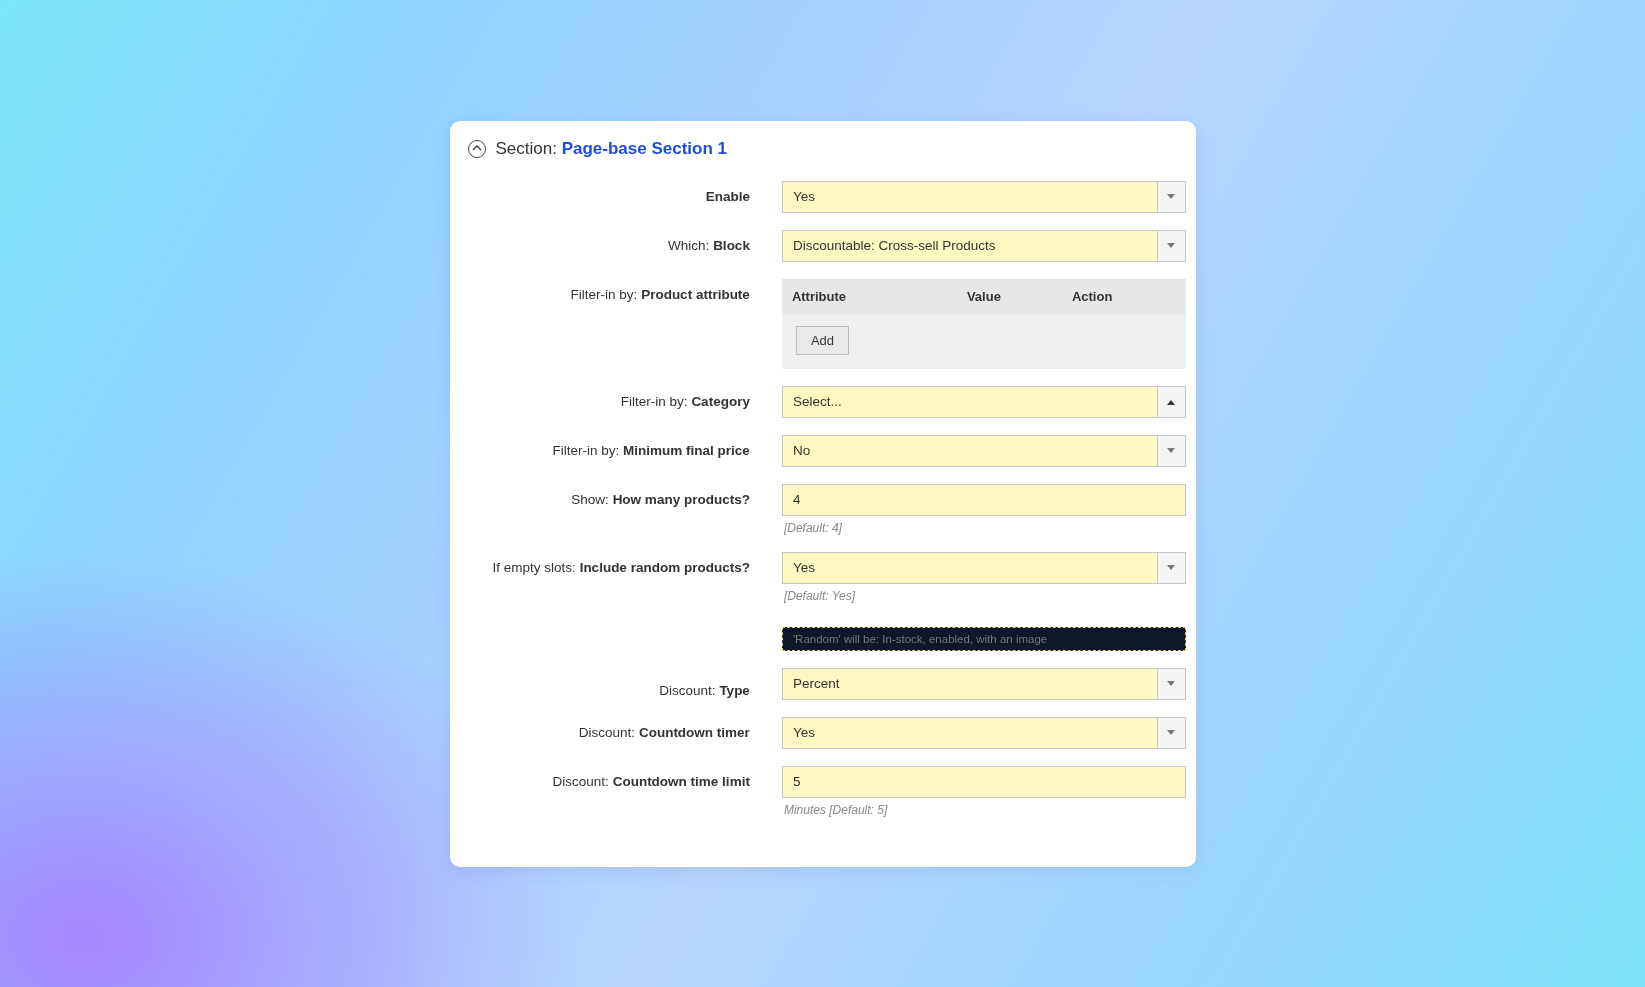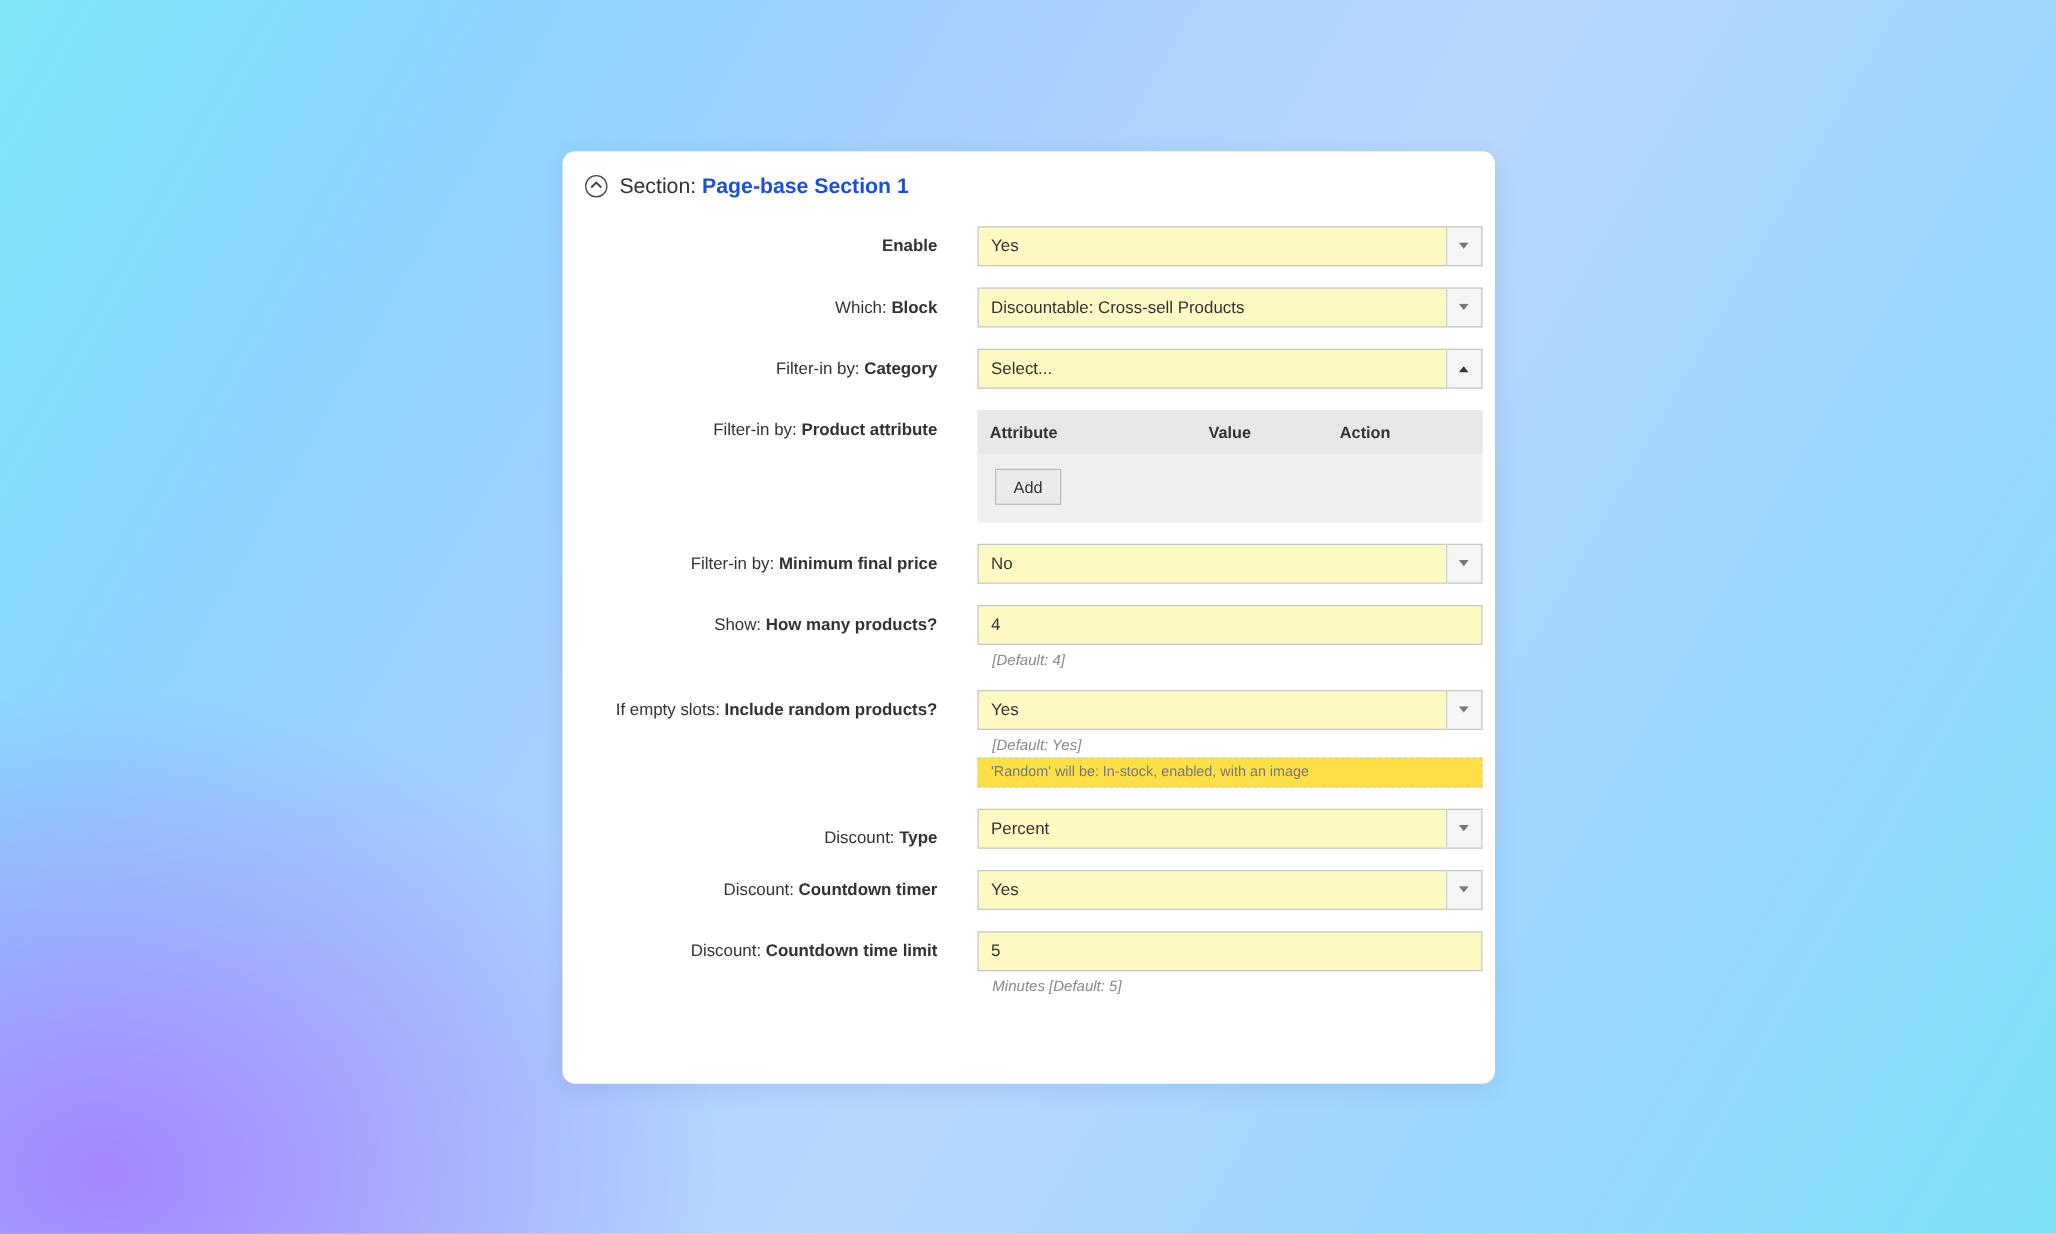--- a/index.html
+++ b/index.html
@@ -99,29 +99,28 @@
     justify-content: center;
     cursor: pointer;
   }
   .select-btn svg { display:block; }
   .helper {
     font-size: 12px;
     color: #888;
     font-style: italic;
     margin-top: 5px;
     padding-left: 2px;
-    margin-left: 10px;
   }
   .note-box {
     border: 1px dashed #e6d36b;
-    background: #fde047;
+    background: #0f172a;
     font-size: 11.5px;
     color: #777;
     padding: 5px 10px;
-    margin-top: 3px;
+    margin-top: 24px;
     font-style: normal;
   }
   
   .attr-table {
     background: #efefef;
     width: 100%;
     border-radius: 0;
   }
   .attr-head {
     display: flex;
@@ -203,56 +202,56 @@
                 <path d="M0 0 L4 5 L8 0 Z" fill="#777"></path>
               </svg>
           </div>
         </div>
       </div>
     </div>
 
     <div class="form-row">
       <div class="label-col">
         <span class="prefix">Filter-in by:</span>
-        <span class="strong">Category</span>
-      </div>
-      <div class="field-col">
-        <div class="select-wrap">
-          <div class="select-input">Select...</div>
-          <div class="select-btn">
-            <svg width="8" height="6" viewBox="0 0 8 6">
-                <path d="M0 6 L4 1 L8 6 Z" fill="#333"></path>
-              </svg>
-          </div>
-        </div>
-      </div>
-    </div>
-
-    <div class="form-row">
-      <div class="label-col">
-        <span class="prefix">Filter-in by:</span>
         <span class="strong">Product attribute</span>
       </div>
       <div class="field-col">
         <div class="attr-table">
           <div class="attr-head">
             <div class="c1">Attribute</div>
             <div class="c2">Value</div>
             <div class="c3">Action</div>
           </div>
           <div class="attr-body">
             <button class="add-btn">Add</button>
           </div>
         </div>
       </div>
     </div>
 
     <div class="form-row">
       <div class="label-col">
         <span class="prefix">Filter-in by:</span>
+        <span class="strong">Category</span>
+      </div>
+      <div class="field-col">
+        <div class="select-wrap">
+          <div class="select-input">Select...</div>
+          <div class="select-btn">
+            <svg width="8" height="6" viewBox="0 0 8 6">
+                <path d="M0 6 L4 1 L8 6 Z" fill="#333"></path>
+              </svg>
+          </div>
+        </div>
+      </div>
+    </div>
+
+    <div class="form-row">
+      <div class="label-col">
+        <span class="prefix">Filter-in by:</span>
         <span class="strong">Minimum final price</span>
       </div>
       <div class="field-col">
         <div class="select-wrap">
           <div class="select-input">No</div>
           <div class="select-btn">
             <svg width="8" height="6" viewBox="0 0 8 6">
                 <path d="M0 0 L4 5 L8 0 Z" fill="#777"></path>
               </svg>
           </div>

